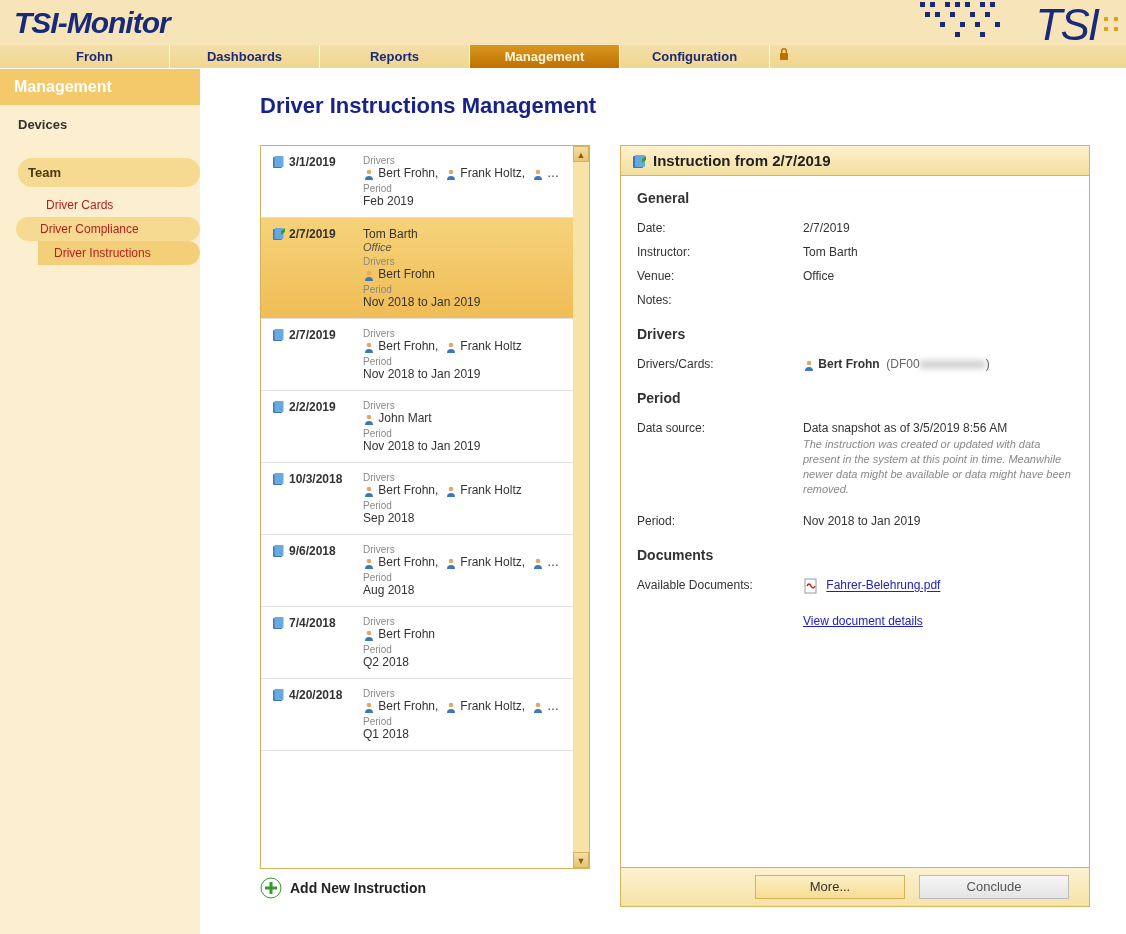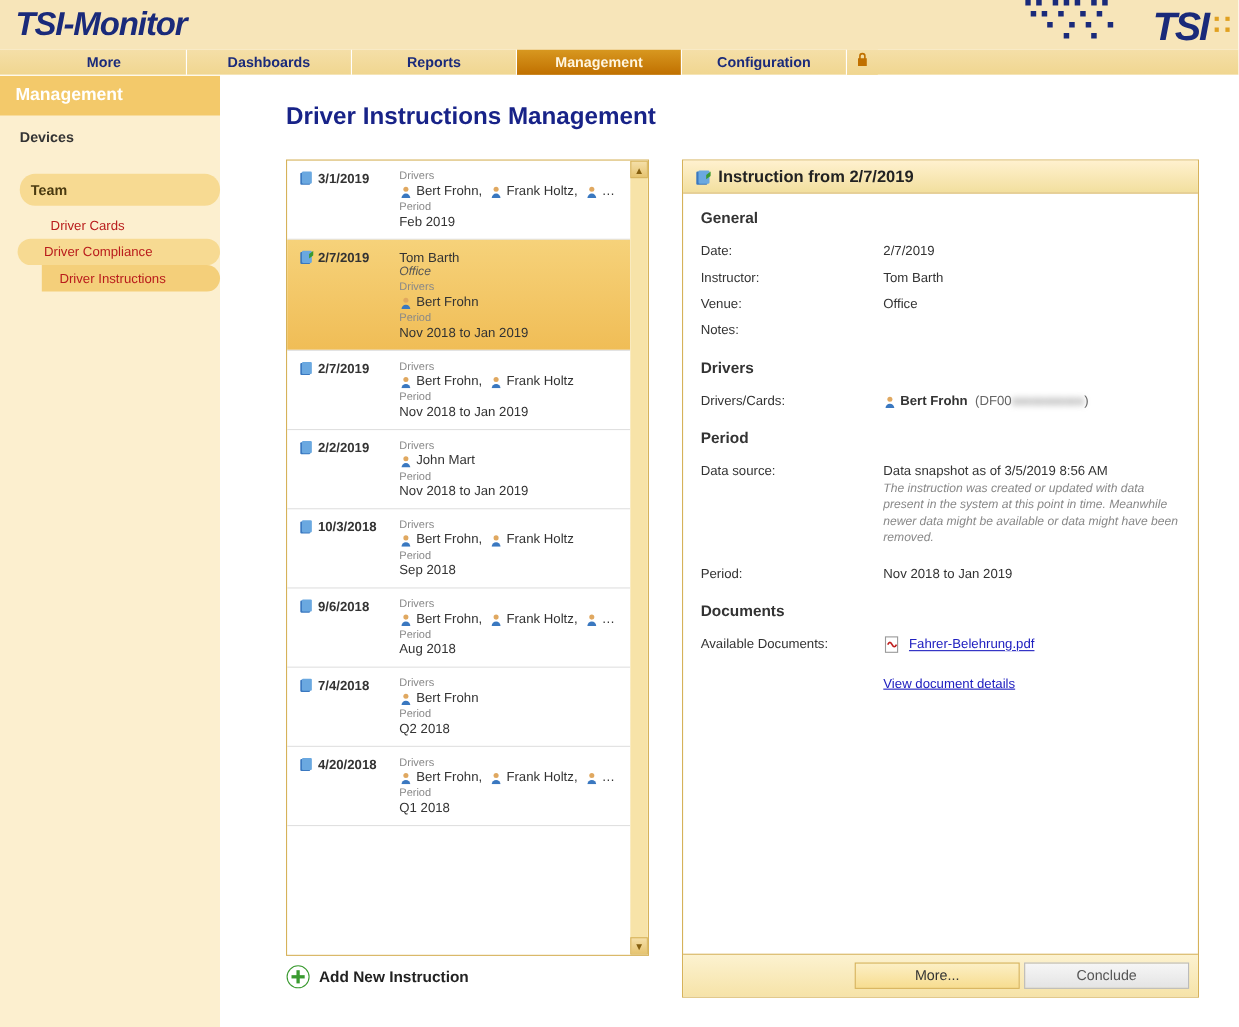--- a/index.html
+++ b/index.html
@@ -1,21 +1,21 @@
 <!DOCTYPE html>
 <html><head>
 <meta charset="utf-8">
 <style>
   * { box-sizing: border-box; margin: 0; padding: 0; }
   body { font-family: Arial, Helvetica, sans-serif; font-size: 12px; color: #333; background: #fff; width: 1126px; }
   .header { background: linear-gradient(#f7e5b9, #f7e5b9); height: 45px; position: relative; display: flex; align-items: center; }
   .app-title { color: #1a2a7a; font-size: 30px; font-weight: bold; font-style: italic; padding-left: 14px; letter-spacing: -1px; }
   .logo-area { position: absolute; right: 8px; top: 0; display: flex; align-items: center; gap: 6px; }
   .tsi-dots { display: inline-block; }
-  .tsi-text { color: #1a2a7a; font-size: 36px; font-weight: bold; font-style: italic; letter-spacing: -2px; }
+  .tsi-text { color: #1a2a7a; font-size: 44px; font-weight: normal; font-style: italic; letter-spacing: -2px; }
   .expand-icon { color: #e0a020; font-size: 14px; }
   .navbar { background: linear-gradient(#f5dfa8, #f0d690); height: 24px; display: flex; align-items: stretch; border-bottom: 1px solid #fff; padding-left: 20px; }
   .nav-item { width: 150px; color: #1a2a7a; font-weight: bold; text-align: center; line-height: 24px; font-size: 13px; cursor: pointer; border-right: 1px solid #fff; }
   .nav-item.active { background: linear-gradient(#d89820, #c07000); color: #fff6e0; }
   .lock-icon { width: 28px; line-height: 24px; text-align: center; background: linear-gradient(#f5dfa8,#f0d690); cursor: pointer; color: #c07000; }
   .body-frame { display: flex; }
   .sidebar { width: 200px; background: #fcefcf; min-height: 870px; }
   .sidebar-heading { background: #f3c96a; color: #fff; font-weight: bold; padding: 9px 14px; font-size: 16px; }
   .sidebar-sect { padding: 12px 18px 8px; font-weight: bold; font-size: 13px; color: #333; cursor: pointer; }
   .sidebar-tab { margin-left: 18px; background: #f7da92; border-radius: 14px; padding: 7px 10px; font-weight: bold; font-size: 13px; color: #4a3a10; cursor: pointer; }
@@ -51,21 +51,21 @@
   .detail-body { padding: 14px 16px 10px; flex: 1; }
   .detail-sect { font-weight: bold; font-size: 14px; color: #333; margin: 14px 0 10px; }
   .detail-sect:first-child { margin-top: 0; }
   .detail-row { display: flex; padding: 5px 0; font-size: 12px; gap: 36px; }
   .detail-label { width: 130px; color: #333; }
   .detail-val { flex: 1; color: #333; }
   .detail-card { color: #666; font-size: 12px; }
   .detail-hint { font-style: italic; color: #888; font-size: 11px; line-height: 1.35; margin-top: 2px; }
   .doc-link { color: #2020c0; text-decoration: underline; cursor: pointer; }
   .pdf-icon { display:inline-block; width:16px; height:16px; vertical-align:middle; margin-right:4px; }
-  .detail-footer { background: linear-gradient(#fcf2d0, #f6e3a8); padding: 7px 8px; display: flex; justify-content: flex-end; gap: 4px; border-top: 1px solid #d6b25a; }
+  .detail-footer { background: linear-gradient(#fcf2d0, #f6e3a8); padding: 7px 20px; display: flex; justify-content: flex-end; gap: 14px; border-top: 1px solid #d6b25a; }
   .btn { width: 150px; height: 24px; font-size: 13px; cursor: pointer; border: 1px solid #d6b25a; text-align:center; line-height:22px; }
   .btn-more { background: linear-gradient(#fcefc5, #f7dd90); color: #333; }
   .btn-conclude { background: linear-gradient(#f6f6f6, #e4e4e4); color: #555; border-color:#bbb; }
   .blur { filter: blur(3px); }
 </style>
 </head>
 <body>
 
 <div class="header">
   <div class="app-title">TSI-Monitor</div>
@@ -102,21 +102,21 @@
             <rect x="10" y="0" width="4" height="4"></rect>
             <rect x="0" y="10" width="4" height="4"></rect>
             <rect x="10" y="10" width="4" height="4"></rect>
           </g>
         </svg>
     </span>
   </div>
 </div>
 
 <div class="navbar">
-  <div class="nav-item">More</div>
+  <div class="nav-item">Frohn</div>
   <div class="nav-item">Dashboards</div>
   <div class="nav-item">Reports</div>
   <div class="nav-item active">Management</div>
   <div class="nav-item">Configuration</div>
   <div class="lock-icon">
     <svg width="12" height="14" viewBox="0 0 12 14">
         <path fill="#c07000" d="M3 6 V4 a3 3 0 0 1 6 0 V6 h1 v7 H2 V6 Z M4.5 6 h3 V4 a1.5 1.5 0 0 0 -3 0 Z"></path>
       </svg>
   </div>
 </div>

